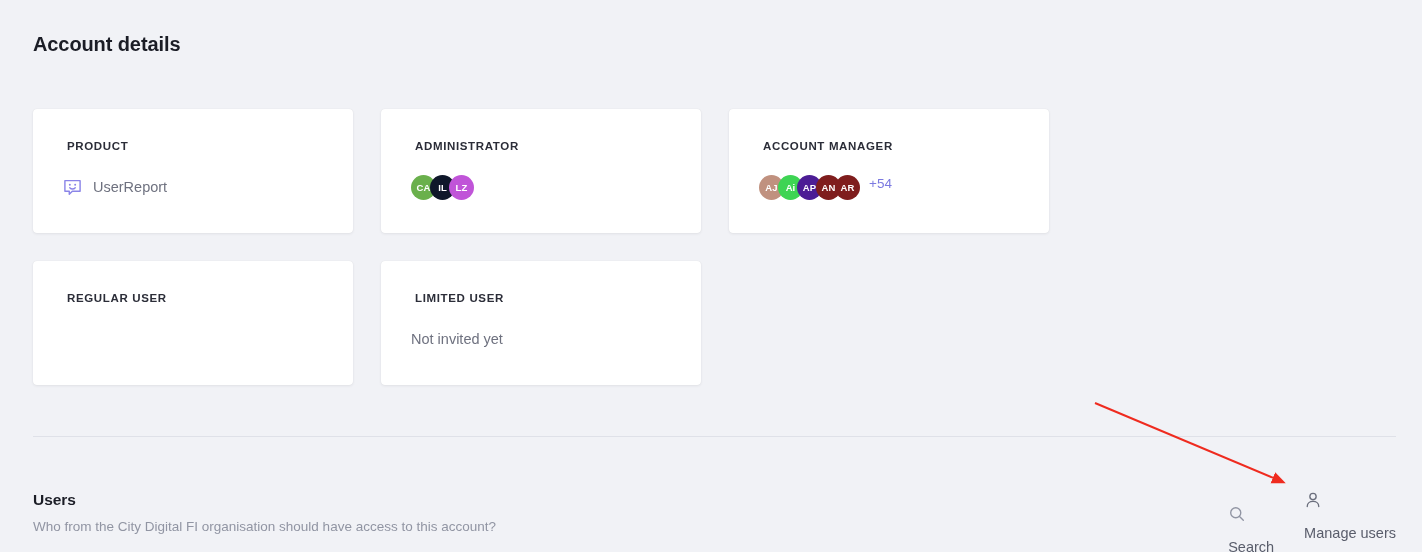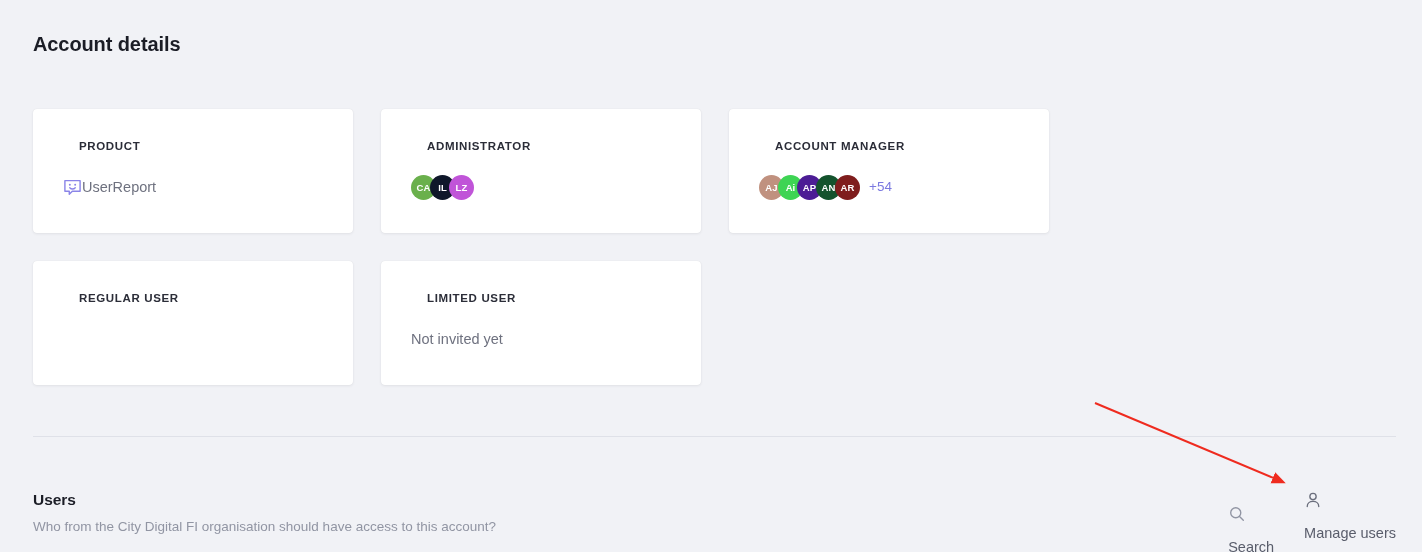--- a/index.html
+++ b/index.html
@@ -44,21 +44,21 @@
     flex-wrap: wrap;
     gap: 28px 28px;
   }
   .card {
     width: 320px;
     height: 124px;
     background: #ffffff;
     border-radius: 4px;
     box-shadow: 0 1px 3px rgba(28, 30, 40, 0.07), 0 0 1px rgba(28,30,40,0.10);
     box-sizing: border-box;
-    padding: 30px 30px 0 46px;
+    padding: 30px 30px 0 34px;
     position: relative;
   }
   .card-label {
     font-size: 11.5px;
     font-weight: bold;
     letter-spacing: 0.65px;
     color: #2b2d38;
     line-height: 14px;
   }
   .card-body {
@@ -68,38 +68,38 @@
     right: 18px;
     display: flex;
     align-items: center;
     height: 28px;
   }
 
   
   .product-row {
     display: flex;
     align-items: center;
-    gap: 0;
+    gap: 11px;
   }
   .product-icon {
     width: 19px;
     height: 19px;
     display: block;
     flex: none;
   }
   .product-name {
     font-size: 14.5px;
     color: #6e717f;
     line-height: 20px;
   }
 
   
   .avatar-row {
     display: flex;
-    align-items: center;
+    align-items: flex-start;
   }
   .avatar-stack {
     display: flex;
     align-items: center;
   }
   .avatar {
     width: 25px;
     height: 25px;
     border-radius: 50%;
     color: #ffffff;
@@ -245,21 +245,21 @@
     </div>
 
     <div class="card">
       <div class="card-label">ACCOUNT MANAGER</div>
       <div class="card-body">
         <div class="avatar-row">
           <div class="avatar-stack">
             <div class="avatar" style="background-color: rgb(192, 145, 127);">AJ</div>
             <div class="avatar" style="background-color: rgb(62, 212, 84);">Ai</div>
             <div class="avatar" style="background-color: #4c1d95;">AP</div>
-            <div class="avatar" style="background-color: #14532d;">AN</div>
+            <div class="avatar" style="background-color: #7f1d1d;">AN</div>
             <div class="avatar" style="background-color: #7f1d1d;">AR</div>
           </div>
           <span class="avatar-more">+54</span>
         </div>
       </div>
     </div>
 
     <div class="card">
       <div class="card-label">REGULAR USER</div>
     </div>

